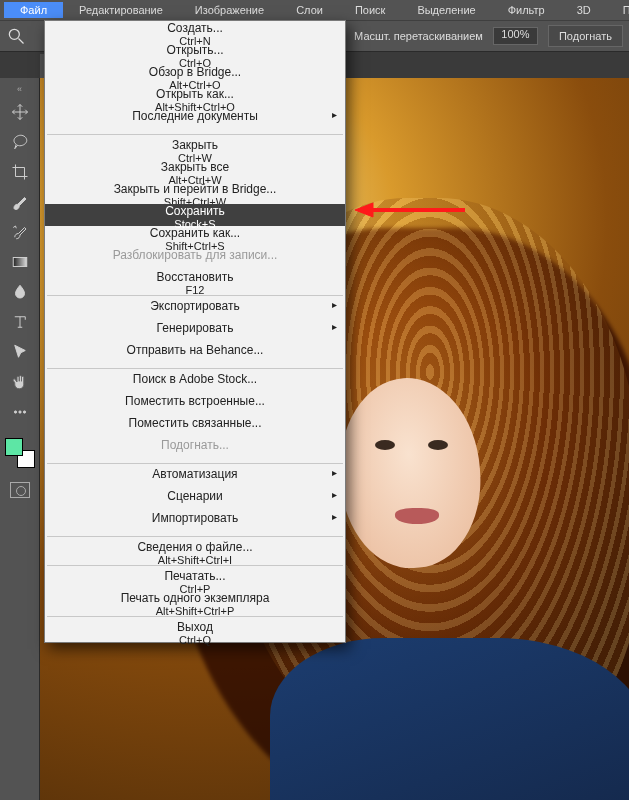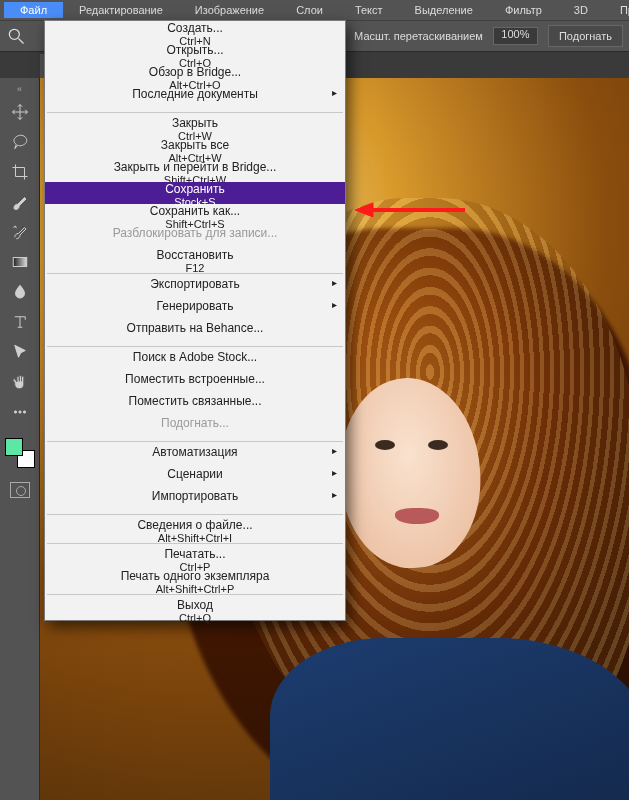--- a/index.html
+++ b/index.html
@@ -51,21 +51,21 @@
   .hair2 { position:absolute; left:180px; top:120px; width:420px; height:580px; background:
      repeating-radial-gradient(ellipse at 50% 30%, rgba(255,210,120,.35) 0 4px, rgba(130,70,15,.35) 4px 10px);
      border-radius:48% 52% 40% 60%; opacity:.75; }
   .jacket { position:absolute; left:230px; top:560px; width:380px; height:260px; background:linear-gradient(160deg,#1c3d70,#122342); border-radius:30% 40% 0 0; }
 
   
   .dropdown { position:absolute; left:44px; top:20px; width:302px; background:#f2f2f2; color:#222; border:1px solid #7a7a7a; font-size:12px; box-shadow:4px 6px 14px rgba(0,0,0,.6); z-index:50; }
   .menu-row { display:flex; align-items:center; height:22px; padding:0 14px; position:relative;flex-direction:column; }
   .menu-row.sep { height:1px; background:#c8c8c8; margin:3px 2px; padding:0; }
   .menu-row.disabled { color:#9a9a9a; }
-  .menu-row.highlight { background:#4c1d95; color:#fff; }
+  .menu-row.highlight { background:#404040; color:#fff; }
   .menu-row .label { flex:1; white-space:nowrap; }
   .menu-row .shortcut { color:inherit; font-size:11px; }
   .menu-row .sub::after { content:"▸"; position:absolute; right:8px; font-size:10px; }
 
   
   .arrow { position:absolute; left:355px; top:200px; z-index:60; }
   .arrow svg line, .arrow svg polygon { stroke:#ff1a1a; fill:#ff1a1a; }
 </style>
 </head>
 <body>
@@ -73,21 +73,21 @@
 <div class="menubar">
   <span class="logo">
     <svg viewBox="0 0 24 24">
         <path d="M4 4h7c3 0 5 2 5 5s-2 5-5 5H8v6H4V4zm4 4v4h3c1.2 0 2-1 2-2s-.8-2-2-2H8z"></path>
       </svg>
   </span>
   <span class="menubar-item active">Файл</span>
   <span class="menubar-item">Редактирование</span>
   <span class="menubar-item">Изображение</span>
   <span class="menubar-item">Слои</span>
-  <span class="menubar-item">Текст</span>
+  <span class="menubar-item">Поиск</span>
   <span class="menubar-item">Выделение</span>
   <span class="menubar-item">Фильтр</span>
   <span class="menubar-item">3D</span>
   <span class="menubar-item">Просмотр</span>
   <span class="menubar-item">Окно</span>
   <span class="menubar-item">Сп</span>
 </div>
 
 <div class="optionsbar">
   <span class="zoom-tool-icon">
@@ -207,20 +207,24 @@
     </div>
     <div class="menu-row">
       <span class="label">Открыть...</span>
       <span class="shortcut">Ctrl+O</span>
     </div>
     <div class="menu-row">
       <span class="label">Обзор в Bridge...</span>
       <span class="shortcut">Alt+Ctrl+O</span>
     </div>
     <div class="menu-row">
+      <span class="label">Открыть как...</span>
+      <span class="shortcut">Alt+Shift+Ctrl+O</span>
+    </div>
+    <div class="menu-row">
       <span class="label sub">Последние документы</span>
     </div>
     <div class="menu-row sep"></div>
     <div class="menu-row">
       <span class="label">Закрыть</span>
       <span class="shortcut">Ctrl+W</span>
     </div>
     <div class="menu-row">
       <span class="label">Закрыть все</span>
       <span class="shortcut">Alt+Ctrl+W</span>

